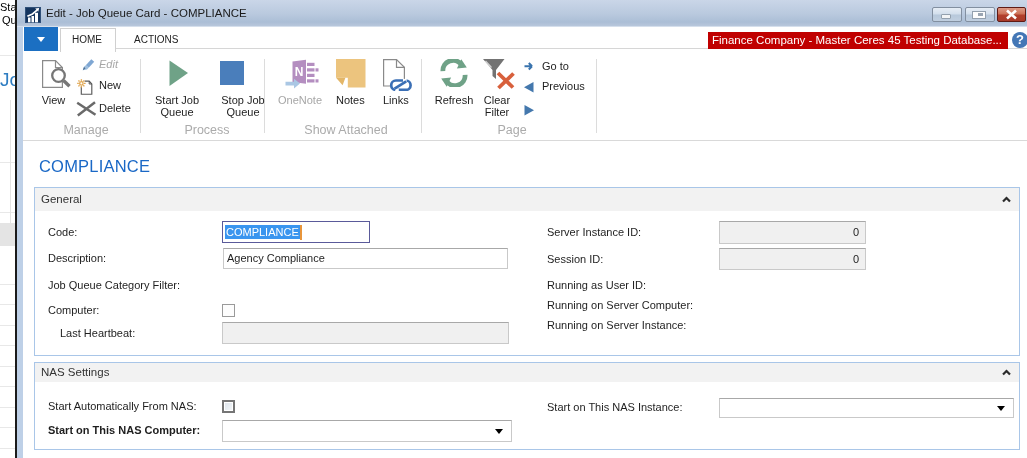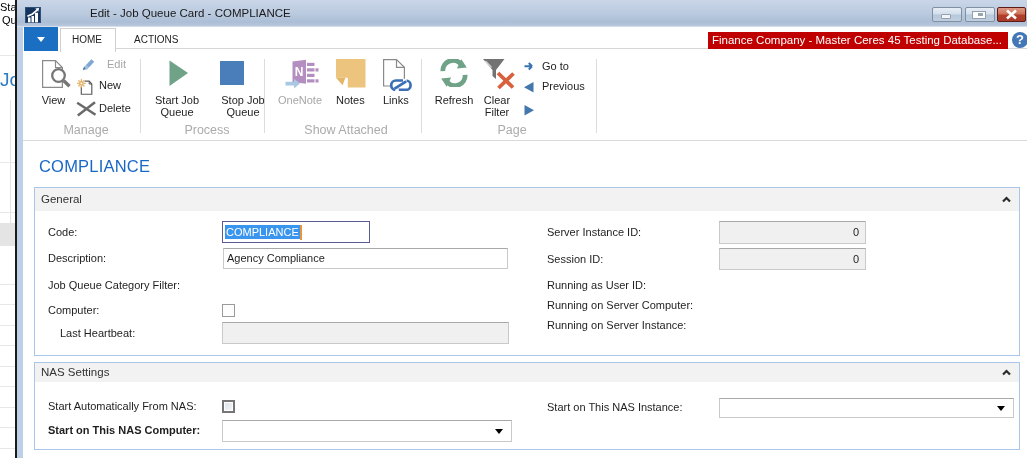--- a/index.html
+++ b/index.html
@@ -9,21 +9,21 @@
 .abs { position:absolute; }
 
 #bgstrip { left:0; top:0; width:15px; height:458px; background:#fff; }
 .bgtext { position:absolute; color:#000; font-size:11px; white-space:nowrap; }
 .bgline { position:absolute; height:1px; background:#e8e8e8; left:0; }
 
 #winborder { left:15px; top:0; width:2px; height:458px; background:#1b1b1b; }
 #frameblue { left:17px; top:27px; width:6px; height:431px; background:#bed0e7; }
 #titlebar { left:17px; top:0; width:1010px; height:27px;
   background:linear-gradient(#cad6e8 0%,#b9c9de 55%,#abbed6 85%,#b8c7dc 100%); border-bottom:1px solid #d5dfec; }
-#titletext { left:46px; top:7px; font-size:11.5px; color:#1a1a1a;margin-left:44px; }
+#titletext { left:46px; top:7px; font-size:11.5px; color:#1a1a1a; }
 
 .wbtn { position:absolute; top:7px; width:30px; height:15px; border:1px solid #828fa0; border-radius:2px; }
 #btnmin  { left:932px; background:linear-gradient(#e6edf5 0%,#d2deec 48%,#b7c8db 52%,#c0cfe0 100%); }
 #btnmax  { left:965px; background:linear-gradient(#e6edf5 0%,#d2deec 48%,#b7c8db 52%,#c0cfe0 100%); }
 #btnclose{ left:997px; width:29px; background:linear-gradient(#dd9a86 0%,#cd7257 46%,#b23f2b 54%,#a83a29 100%); border-color:#5f1b15; }
 #glyphmin { position:absolute; left:8px; top:6px; width:10px; height:5px; background:#f2f4f6; border:1px solid #93a0ae; border-radius:1px; }
 #glyphmax { position:absolute; left:6px; top:3px; width:14px; height:8px; background:#fdfdfd; border:1px solid #93a0ae; }
 #glyphmax:after { content:""; position:absolute; left:5px; top:1px; width:5px; height:3px; background:#9aa5b2; }
 
 #tabrow { left:23px; top:27px; width:1004px; height:25px; background:#fff; }
@@ -132,21 +132,21 @@
     <path d="M13.5 0.6 L13.5 7.5 L20.4 7.5" fill="none" stroke="#8a8a8a" stroke-width="1.2"></path>
     <circle cx="16.5" cy="15.5" r="6.3" fill="#fff" stroke="#767676" stroke-width="2.3"></circle>
     <line x1="21.5" y1="20.5" x2="27.5" y2="26.3" stroke="#767676" stroke-width="3.4"></line>
   </svg>
   <div class="btext" style="left:33px; top:94px; width:41px;">View</div>
   <svg class="abs" style="left:82px; top:58px;" width="13" height="13">
     <path d="M3.8 7.2 L9.3 1.2 L12.2 3.8 L6.7 9.8 Z" fill="#7fa7d3"></path>
     <path d="M0.8 12.2 L2 8.8 L3.8 7.2 L6.7 9.8 L5 11.4 Z" fill="#9dbede"></path>
     <path d="M0.8 12.2 L2 8.8 L3.5 10.5 Z" fill="#4d6f94"></path>
   </svg>
-  <div class="btext2 dis" style="left:107px; top:58px;">Edit</div>
+  <div class="btext2 dis" style="left:99px; top:58px;font-style:italic;">Edit</div>
   <svg class="abs" style="left:77px; top:78px;" width="18" height="18">
     <path d="M4.3 8.8 L4.3 16.2 L14.8 16.2 L14.8 6 L12.2 3.1 L7.6 3.1" fill="none" stroke="#595959" stroke-width="1.15"></path>
     <path d="M12.2 3.1 L12.2 6 L14.8 6" fill="none" stroke="#595959" stroke-width="1"></path>
     <circle cx="4.4" cy="5.4" r="1.7" fill="none" stroke="#e0a54e" stroke-width="1.3"></circle>
     <g stroke="#e0a54e" stroke-width="1.3">
       <line x1="7.0" y1="5.4" x2="8.6" y2="5.4"></line>
       <line x1="6.24" y1="7.24" x2="7.37" y2="8.37"></line>
       <line x1="4.4" y1="8.0" x2="4.4" y2="9.6"></line>
       <line x1="2.56" y1="7.24" x2="1.43" y2="8.37"></line>
       <line x1="1.8" y1="5.4" x2="0.2" y2="5.4"></line>

